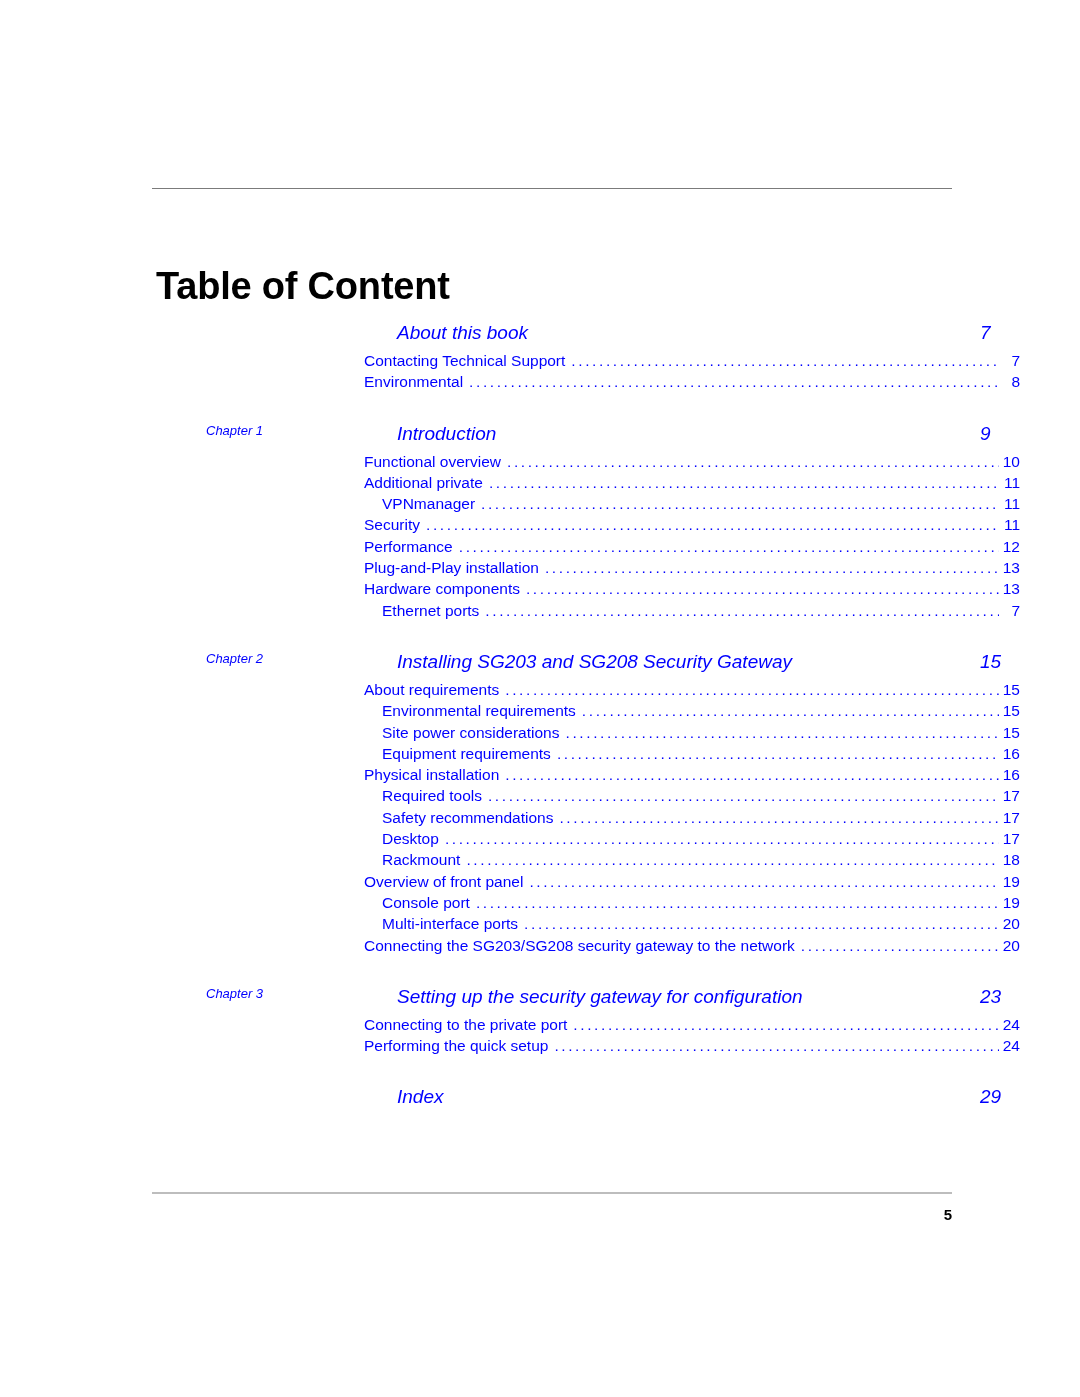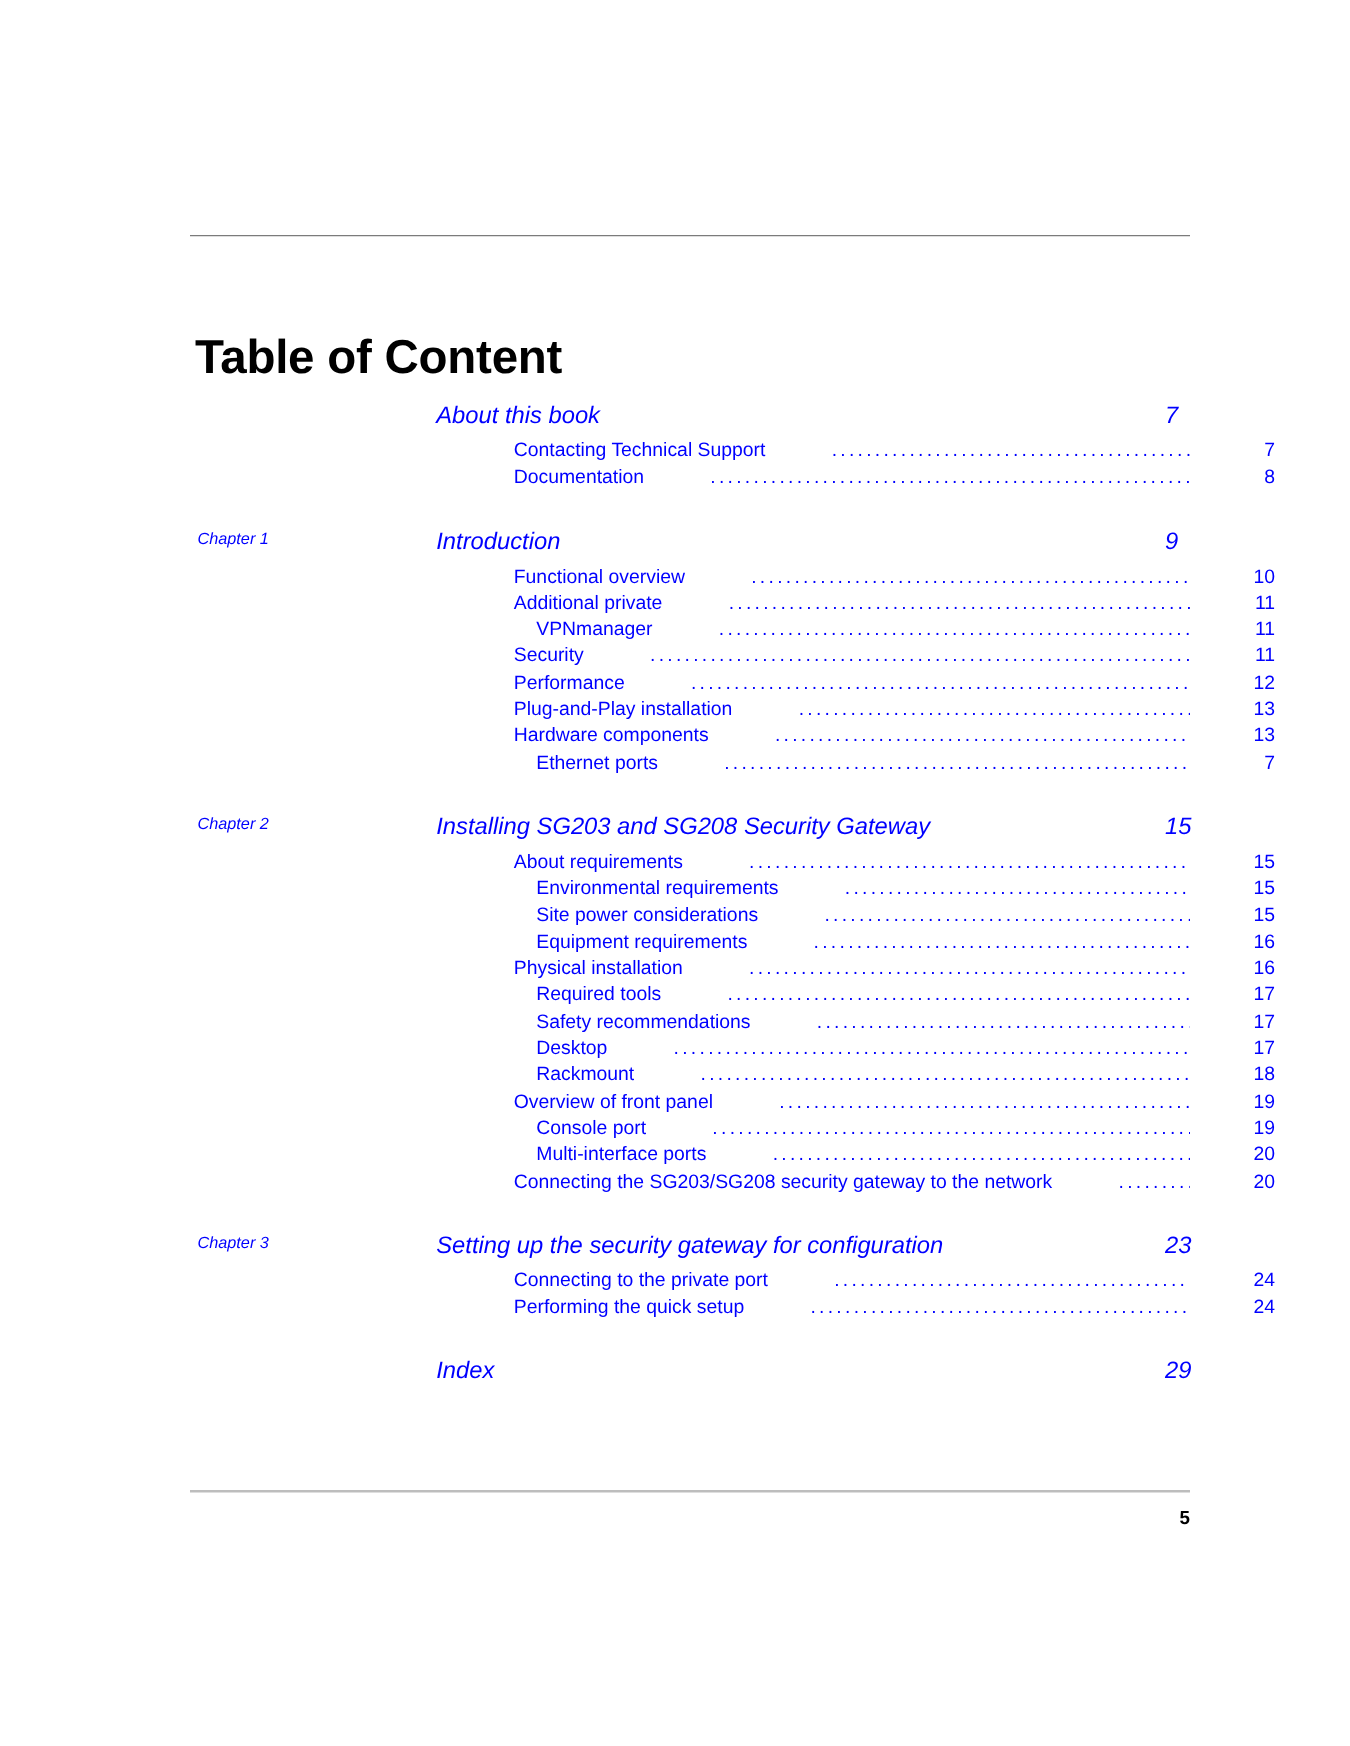--- a/index.html
+++ b/index.html
@@ -59,20 +59,21 @@
     width: 1080px;
   }
 
   .group { position: relative; }
 
   
   .sec-row {
     position: relative;
     height: 30px;
     color: #0000ff;
+    margin-left: 48px;
   }
   .sec-chapter {
     position: absolute;
     left: 158px;
     top: 0;
     font-size: 13px;
     font-style: italic;
     white-space: nowrap;
   }
   .sec-title {
@@ -96,21 +97,20 @@
   .entry {
     position: relative;
     height: 21.3px;
     color: #0000ff;
     font-size: 15.5px;
     display: flex;
     align-items: baseline;
     width: 1080px;
     box-sizing: border-box;
     padding-right: 60px;
-    gap: 47px;
   }
   .entry .lvl-pad { flex: none; }
   .entry.lvl1 .lvl-pad { width: 364px; }
   .entry.lvl2 .lvl-pad { width: 382px; }
 
   .entry .etext {
     flex: none;
     white-space: nowrap;
   }
   .entry .leader {
@@ -160,21 +160,21 @@
           <div class="sec-page">7</div>
         </div>
         <div class="entry lvl1 gap">
           <span class="lvl-pad"></span>
           <span class="etext">Contacting Technical Support</span>
           <span class="leader">.......................................................................................................................</span>
           <span class="epage">7</span>
         </div>
         <div class="entry lvl1 gap">
           <span class="lvl-pad"></span>
-          <span class="etext">Documentation</span>
+          <span class="etext">Environmental</span>
           <span class="leader">.......................................................................................................................</span>
           <span class="epage">8</span>
         </div>
       </div>
       <div class="spacer-lg"></div>
       <div class="group">
         <div class="sec-row">
           <div class="sec-chapter">Chapter 1</div>
           <div class="sec-title">Introduction</div>
           <div class="sec-page">9</div>

